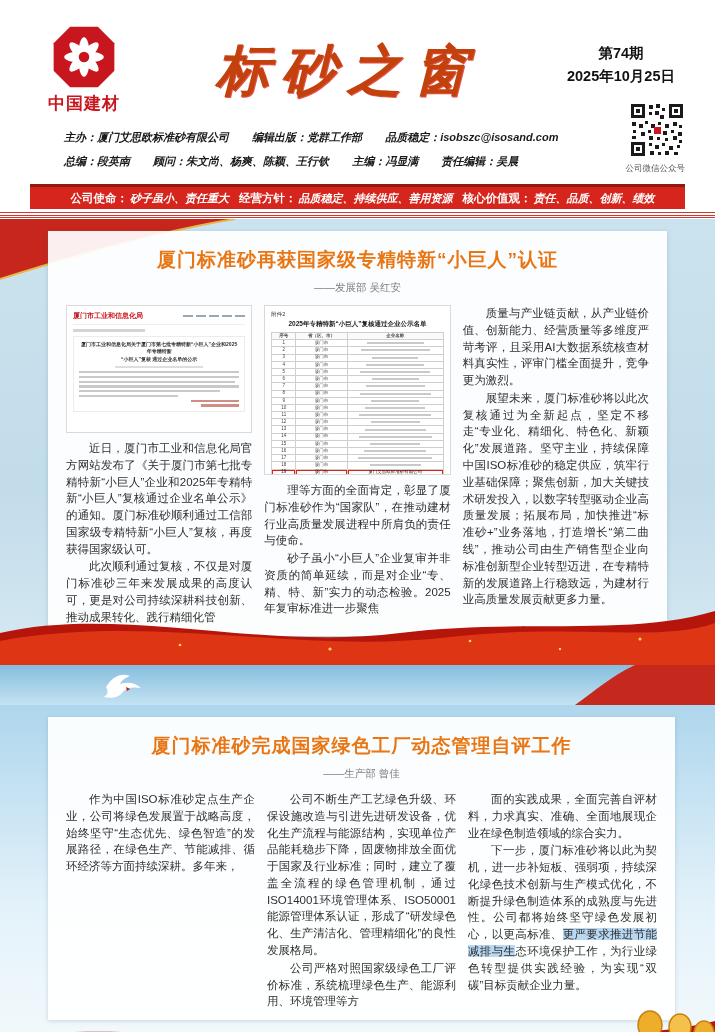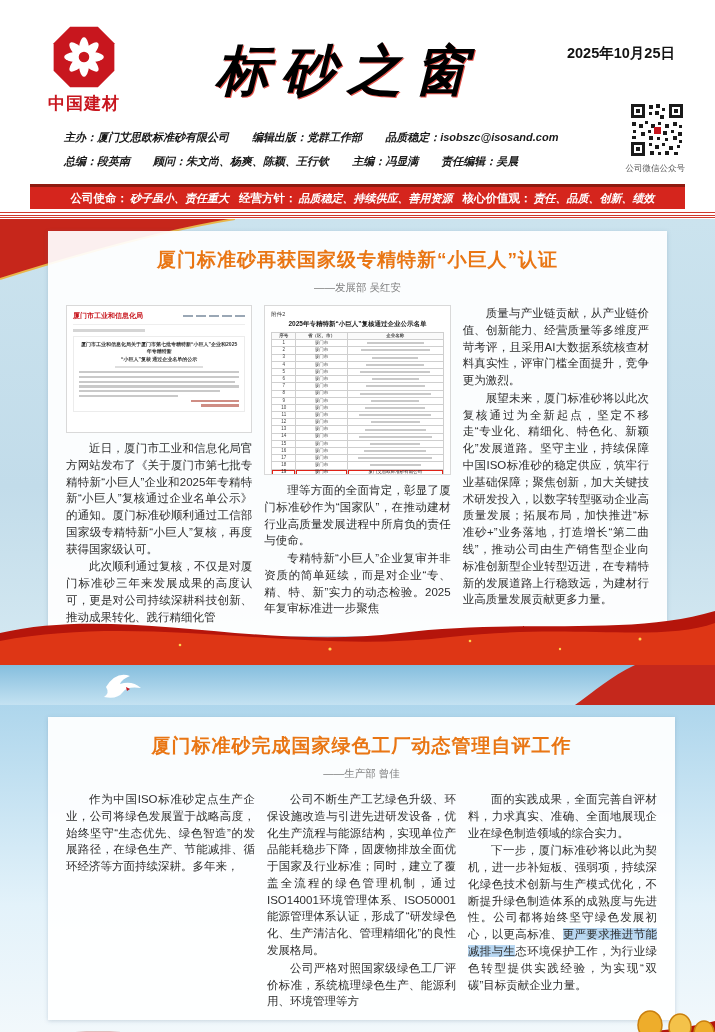--- a/index.html
+++ b/index.html
@@ -5,21 +5,21 @@
   html,body{margin:0;padding:0;background:#fff;}
   .page{width:715px;height:1032px;position:relative;overflow:hidden;background:#fff;
         font-family:"Liberation Sans",sans-serif;color:#222;margin:0 auto;}
 
   
   .header{padding:24px 30px 0 30px;}
   .header-top{display:flex;align-items:flex-start;}
   .logo-box{width:108px;text-align:center;}
   .logo-box svg{display:block;margin:0 auto;}
   .logo-text{color:#c8161e;font-weight:bold;font-size:17px;letter-spacing:1px;margin-top:2px;}
-  .masthead-title{flex:1;text-align:center;color:#000000;font-family:"DejaVu Serif",serif;
+  .masthead-title{flex:1;text-align:center;color:#c2410c;font-family:"DejaVu Serif",serif;
         font-style:italic;font-weight:900;font-size:54px;line-height:92px;letter-spacing:12px;
         text-shadow:1px 1px 0 #e5534a;white-space:nowrap;}
   .issue-box{width:128px;text-align:center;padding-top:18px;font-size:14.5px;font-weight:600;color:#111;line-height:1.6;}
   .header-bottom{display:flex;align-items:flex-start;margin-top:2px;}
   .masthead-info{flex:1;padding-left:34px;padding-top:12px;font-size:11px;font-weight:600;color:#1a1a1a;}
   .mi-row{margin-bottom:9px;white-space:nowrap;}
   .mi-pair{margin-right:20px;font-style:italic;}
   .mi-pair a{color:#1a1a1a;text-decoration:none;}
   .qr-box{width:92px;text-align:right;margin-top:-16px;}
   .qr-caption{font-size:8.5px;color:#555;margin-top:1px;}
@@ -99,20 +99,21 @@
             <ellipse cx="50" cy="50" rx="30" ry="9"></ellipse>
             <ellipse cx="50" cy="50" rx="9" ry="30" transform="rotate(45 50 50)"></ellipse>
             <ellipse cx="50" cy="50" rx="9" ry="30" transform="rotate(135 50 50)"></ellipse>
           </g>
           <circle cx="50" cy="50" r="8" fill="#c8161e"></circle>
         </svg>
         <div class="logo-text">中国建材</div>
       </div>
       <div class="masthead-title">标砂之窗</div>
       <div class="issue-box">
+        <div>第74期</div>
         <div>2025年10月25日</div>
       </div>
     </div>
 
     <div class="header-bottom">
       <div class="masthead-info">
         <div class="mi-row">
           <span class="mi-pair"><span>主办：</span><span>厦门艾思欧标准砂有限公司</span></span>
           <span class="mi-pair"><span>编辑出版：</span><span>党群工作部</span></span>
           <span class="mi-pair"><span>品质稳定：</span><a href="#">isobszc@isosand.com</a></span>
@@ -374,21 +375,21 @@
                   </tr>
                   <tr class="hl-row">
                     <td>19</td>
                     <td>厦门市</td>
                     <td class="company">厦门艾思欧标准砂有限公司</td>
                   </tr>
                 </tbody>
             </table>
           </div>
           <p class="body-p">理等方面的全面肯定，彰显了厦门标准砂作为“国家队”，在推动建材行业高质量发展进程中所肩负的责任与使命。</p>
-          <p class="body-p">专精特新“小巨人”企业复审并非资质的简单延续，而是对企业“专、精、特、新”实力的动态检验。2025年复审标准进一步聚焦</p>
+          <p class="body-p">砂子虽小“小巨人”企业复审并非资质的简单延续，而是对企业“专、精、特、新”实力的动态检验。2025年复审标准进一步聚焦</p>
         </div>
 
         <div class="col">
           <p class="body-p">质量与产业链贡献，从产业链价值、创新能力、经营质量等多维度严苛考评，且采用AI大数据系统核查材料真实性，评审门槛全面提升，竞争更为激烈。</p>
           <p class="body-p">展望未来，厦门标准砂将以此次复核通过为全新起点，坚定不移走“专业化、精细化、特色化、新颖化”发展道路。坚守主业，持续保障中国ISO标准砂的稳定供应，筑牢行业基础保障；聚焦创新，加大关键技术研发投入，以数字转型驱动企业高质量发展；拓展布局，加快推进“标准砂+”业务落地，打造增长“第二曲线”，推动公司由生产销售型企业向标准创新型企业转型迈进，在专精特新的发展道路上行稳致远，为建材行业高质量发展贡献更多力量。</p>
         </div>
       </div>
     </div>
 
     <div class="wave">

